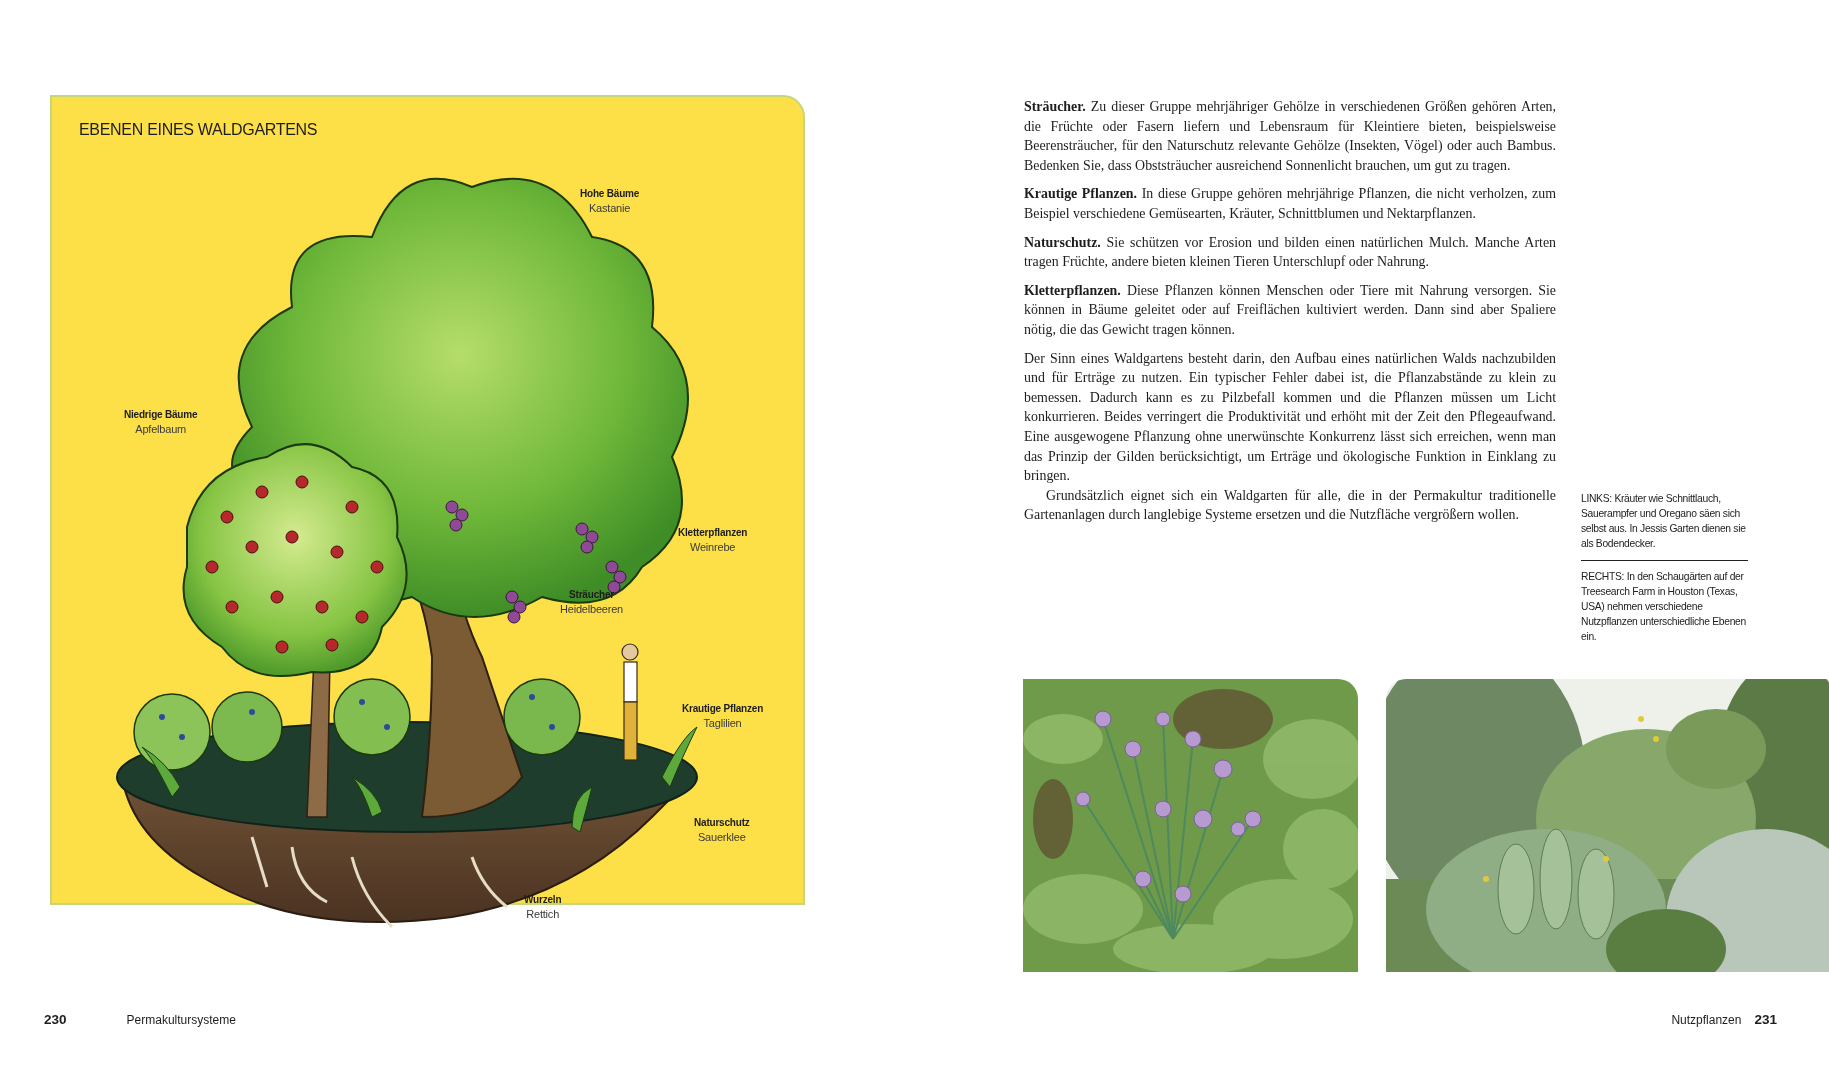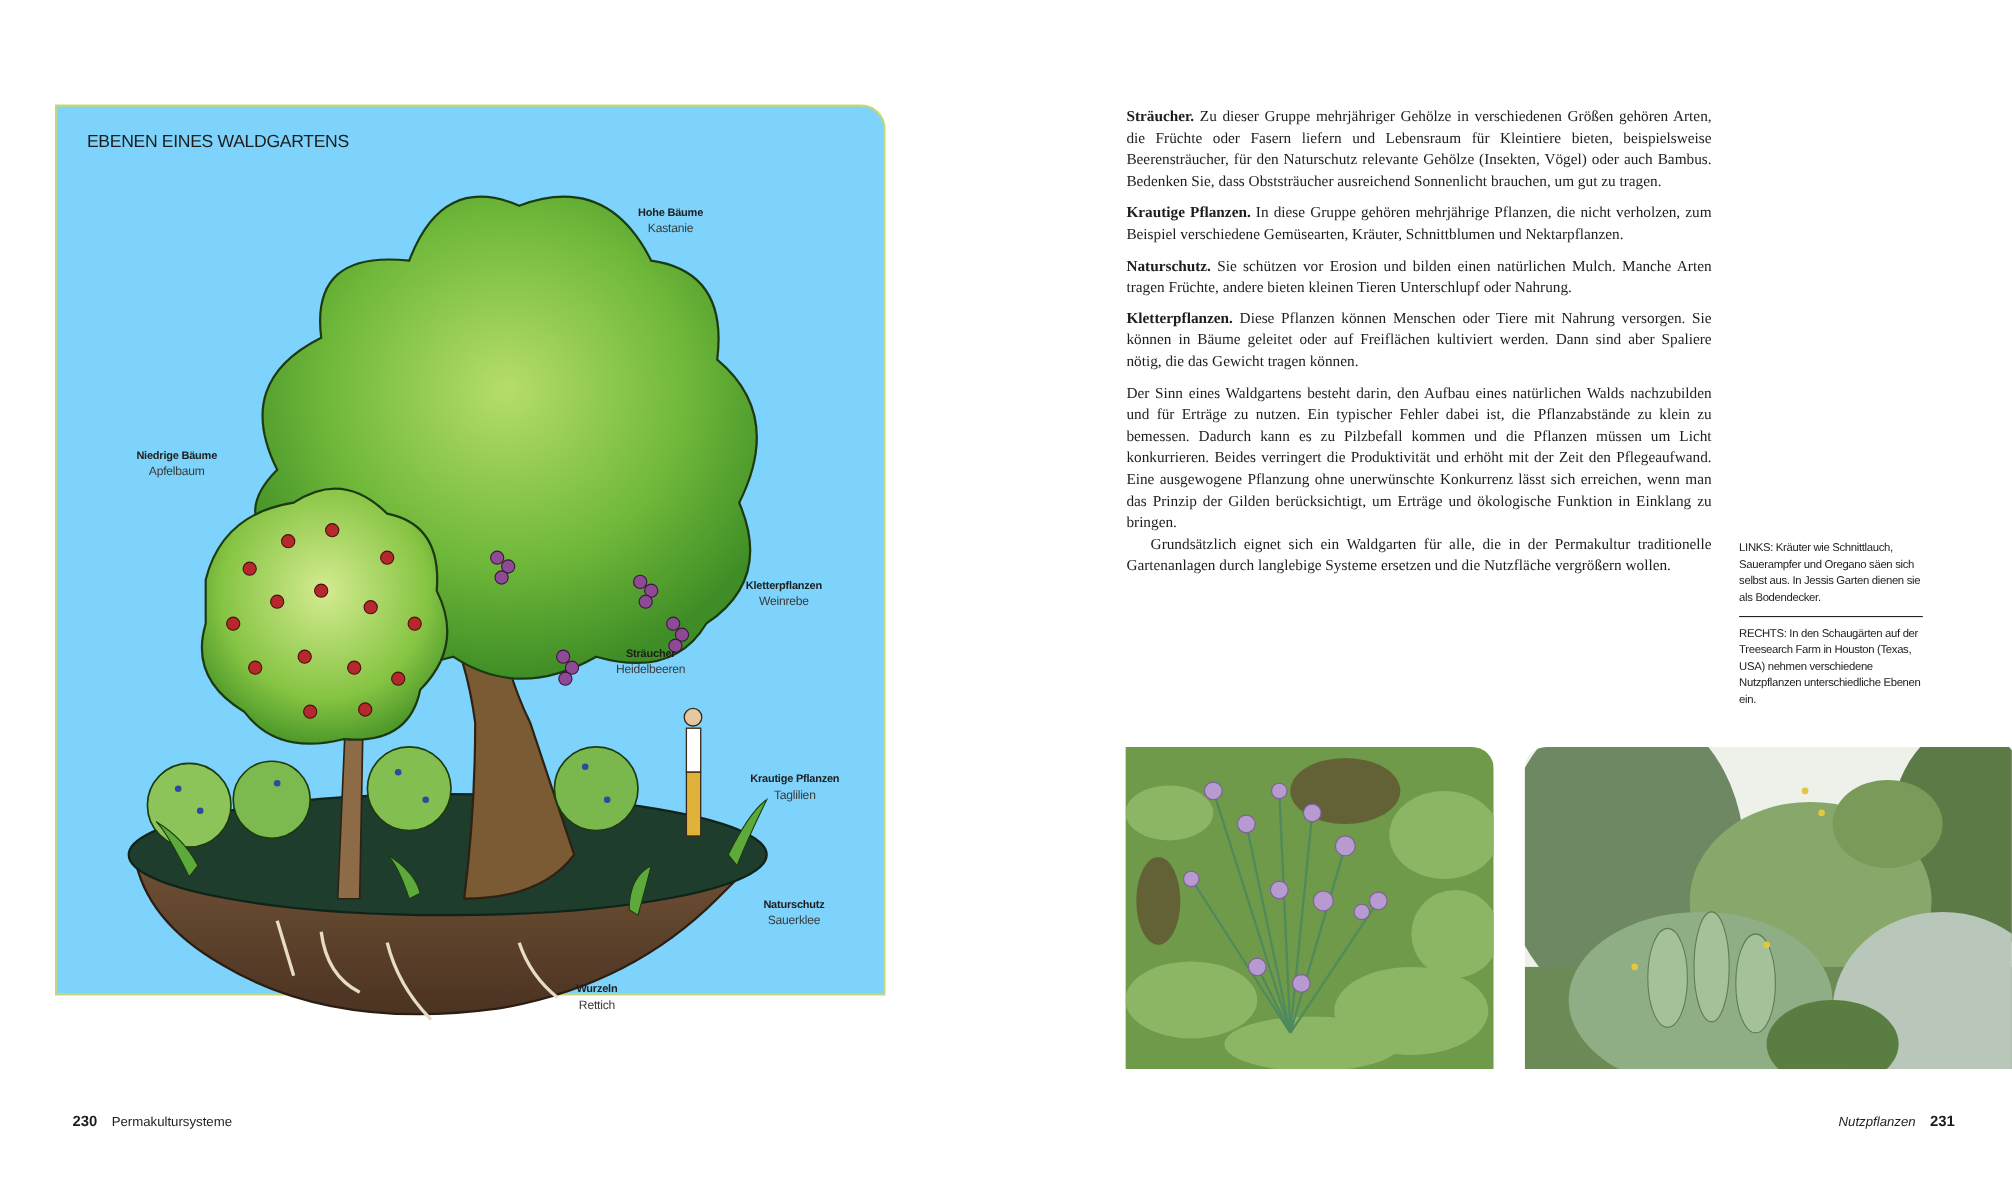--- a/index.html
+++ b/index.html
@@ -1,19 +1,19 @@
 <!DOCTYPE html>
 <html><head>
 <meta charset="utf-8">
 <style>
   html, body { margin: 0; padding: 0; }
   body { width: 1829px; height: 1080px; background: #ffffff; position: relative; overflow: hidden; font-family: "Liberation Serif", serif; color: #1d1d1b; }
 
   
-  .frame { position: absolute; left: 50px; top: 95px; width: 755px; height: 810px; border: 2px solid #c4d77a; border-top-right-radius: 22px; box-sizing: border-box; background: #7dd3fc; padding-left: 24px; }
+  .frame { position: absolute; left: 50px; top: 95px; width: 755px; height: 810px; border: 2px solid #c4d77a; border-top-right-radius: 22px; box-sizing: border-box; background: #fde047; padding-left: 24px; }
   .frame-title { position: absolute; left: 27px; top: 24px; font-family: "Liberation Sans", sans-serif; font-size: 16px; letter-spacing: -0.3px; color: #1d1d1b; }
   .illus { position: absolute; left: 0; top: 0; width: 751px; height: 871px; }
   .lbl { position: absolute; font-family: "Liberation Sans", sans-serif; text-align: center; line-height: 14px; }
   .lbl .h { display: block; font-weight: bold; font-size: 10px; color: #1d1d1b; letter-spacing: -0.2px; }
   .lbl .s { display: block; font-size: 11px; color: #3a3a3a; letter-spacing: -0.2px; text-align: center; }
 
   
   .bodytext { position: absolute; left: 1024px; top: 97px; width: 532px; font-size: 13.9px; line-height: 19.6px; text-align: justify; hyphens: manual; }
   .bodytext p { margin: 0 0 9px 0; }
   .bodytext p b { font-weight: bold; }
@@ -26,24 +26,24 @@
 
   
   .photo { position: absolute; overflow: hidden; }
   .photo-left { left: 1023px; top: 679px; width: 335px; height: 293px; border-top-right-radius: 20px; }
   .photo-right { left: 1386px; top: 679px; width: 443px; height: 293px; border-top-left-radius: 20px; }
   .photo svg { width: 100%; height: 100%; display: block; }
 
   
   .footer { position: absolute; top: 1012px; font-family: "Liberation Sans", sans-serif; font-size: 12px; color: #1d1d1b; display: flex; align-items: baseline; }
   .footer .num { font-weight: bold; font-size: 13.5px; }
-  .footer-left { left: 66px; }
+  .footer-left { left: 44px; gap: 47px; }
   .footer-left .sec { margin-left: 13px; }
   .footer-right { right: 52px; }
-  .footer-right .sec { margin-right: 13px; font-style: italic; }
+  .footer-right .sec { margin-right: 13px; }
 </style>
 </head>
 <body>
 
 <div class="frame">
 
   <svg class="illus" viewBox="0 0 751 871" xmlns="http://www.w3.org/2000/svg">
     <defs>
       <radialGradient id="crown" cx="50%" cy="40%" r="60%">
         <stop offset="0%" stop-color="#b6dd6a"></stop>

